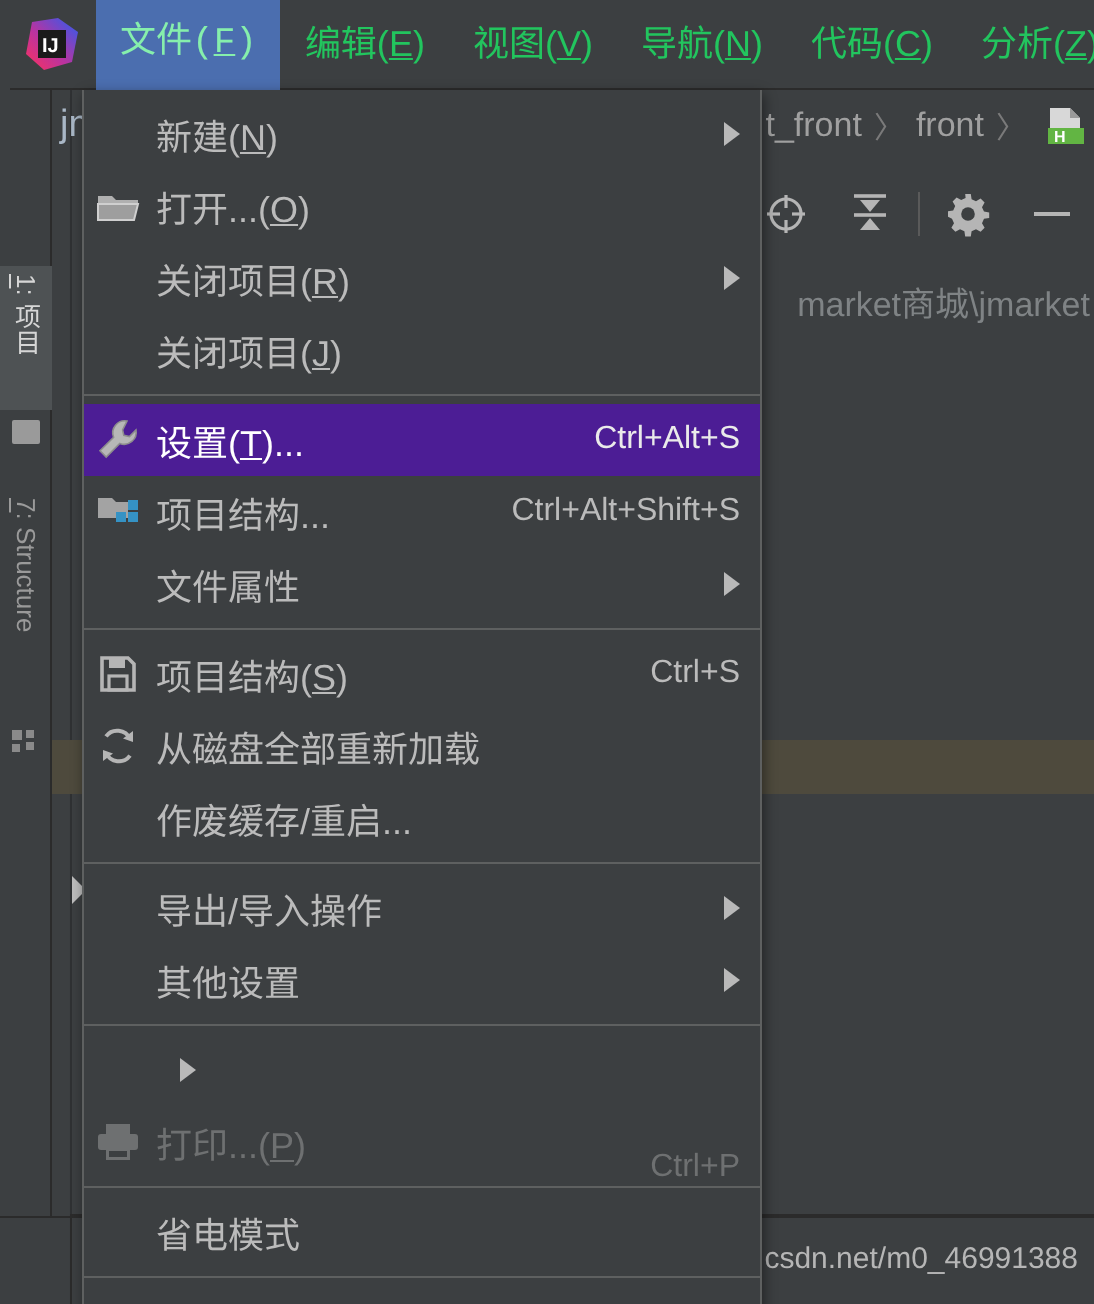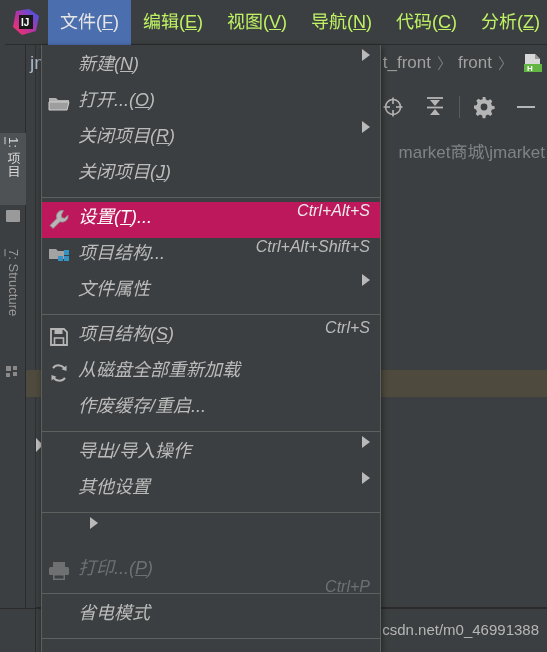--- a/index.html
+++ b/index.html
@@ -44,29 +44,30 @@
     display: flex;
     align-items: stretch;
     height: 45px;
     margin-left: 8px;
   }
 
   .menu-top {
     display: flex;
     align-items: center;
     padding: 0 12px;
-    color: #bef264;
+    color: #22c55e;
     font-size: 18px;
     line-height: 1;
     white-space: nowrap;
     letter-spacing: 0px;
   }
   .menu-top.active {
     background: #4b6eaf;
-    color: #e5e5e5;
+    color: #86efac;
+    font-family: Liberation Mono, monospace;
   }
   .menu-top .ul { text-decoration: underline; }
 
   
   .ide-bg {
     position: absolute;
     left: 0; top: 45px;
     width: 547px; height: 607px;
     background: #3c3f41;
   }
@@ -249,30 +250,29 @@
     border: 1px solid #5e6060;
     border-top: none;
     padding: 4px 0 4px 0;
     z-index: 50;
     box-shadow: 1px 2px 6px rgba(0,0,0,0.45);
   }
 
   .mi {
     position: relative;
     display: flex;
-    align-items: flex-start;
+    align-items: center;
     height: 36px;
     padding: 0 10px 0 0;
     color: #bbbbbb;
     font-size: 18px;
     white-space: nowrap;
-    font-style: italic;
   }
   .mi.selected {
-    background: #be185d;
+    background: #4c1d95;
     color: #ffffff;
   }
   .mi.disabled { color: #6e7071; }
 
   .mi-icon {
     width: 34px;
     min-width: 34px;
     height: 36px;
     display: flex;
     align-items: center;

